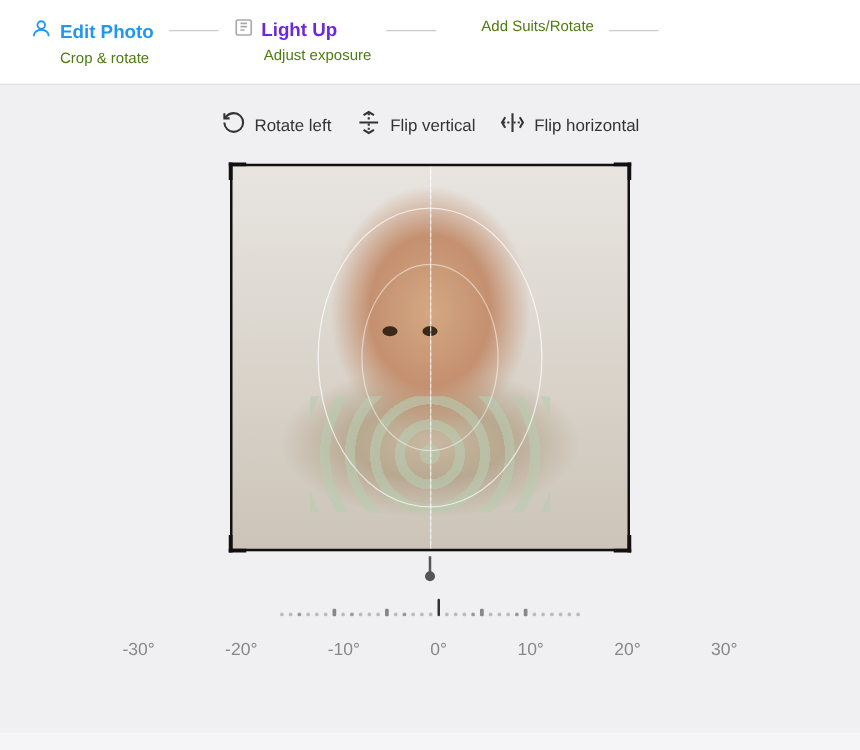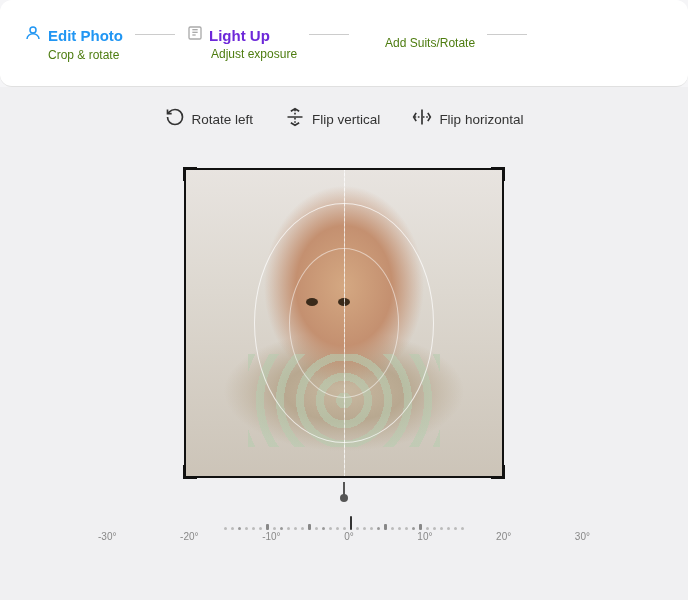--- a/index.html
+++ b/index.html
@@ -8,25 +8,23 @@
       background: #f5f5f7;
       width: 688px;
       height: 600px;
       overflow: hidden;
     }
 
     
     .header {
       background: #fff;
       border-bottom: 1px solid #e0e0e0;
-      padding: 24px 24px;
-      display: flex;
-      align-items: center;
+      padding: 14px 24px;
+      display: flex;
       gap: 0;
-      border-radius: 12px;
     }
 
     .step {
       display: flex;
       flex-direction: column;
       align-items: flex-start;
       gap: 2px;
     }
 
     .step-title-row {
@@ -76,22 +74,22 @@
       height: calc(600px - 82px);
       display: flex;
       flex-direction: column;
       align-items: center;
       padding-top: 20px;
     }
 
     
     .toolbar {
       display: flex;
-      gap: 32px;
-      margin-bottom: 36px;
+      gap: 20px;
+      margin-bottom: 18px;
     }
 
     .tool-btn {
       display: flex;
       align-items: center;
       gap: 7px;
       font-size: 13.5px;
       color: #333;
       cursor: pointer;
       background: none;
@@ -206,24 +204,24 @@
       align-items: flex-end;
       justify-content: center;
       gap: 0;
       height: 20px;
       position: relative;
     }
 
     .ruler-labels {
       display: flex;
       justify-content: space-between;
-      font-size: 10px;
+      font-size: 14px;
       color: #888;
       padding: 0 4px;
-      margin-top: 1px;
+      margin-top: 18px;
     }
 
     
     .baby-sim {
       width: 100%;
       height: 100%;
       background:
         radial-gradient(ellipse 80px 100px at 50% 38%, #d4a882 0%, #c49070 60%, transparent 100%),
         radial-gradient(ellipse 120px 60px at 50% 72%, #c8b8a0 0%, #b8a890 50%, transparent 100%),
         linear-gradient(180deg, #e8e4e0 0%, #ddd8d0 40%, #ccc4b8 100%);

